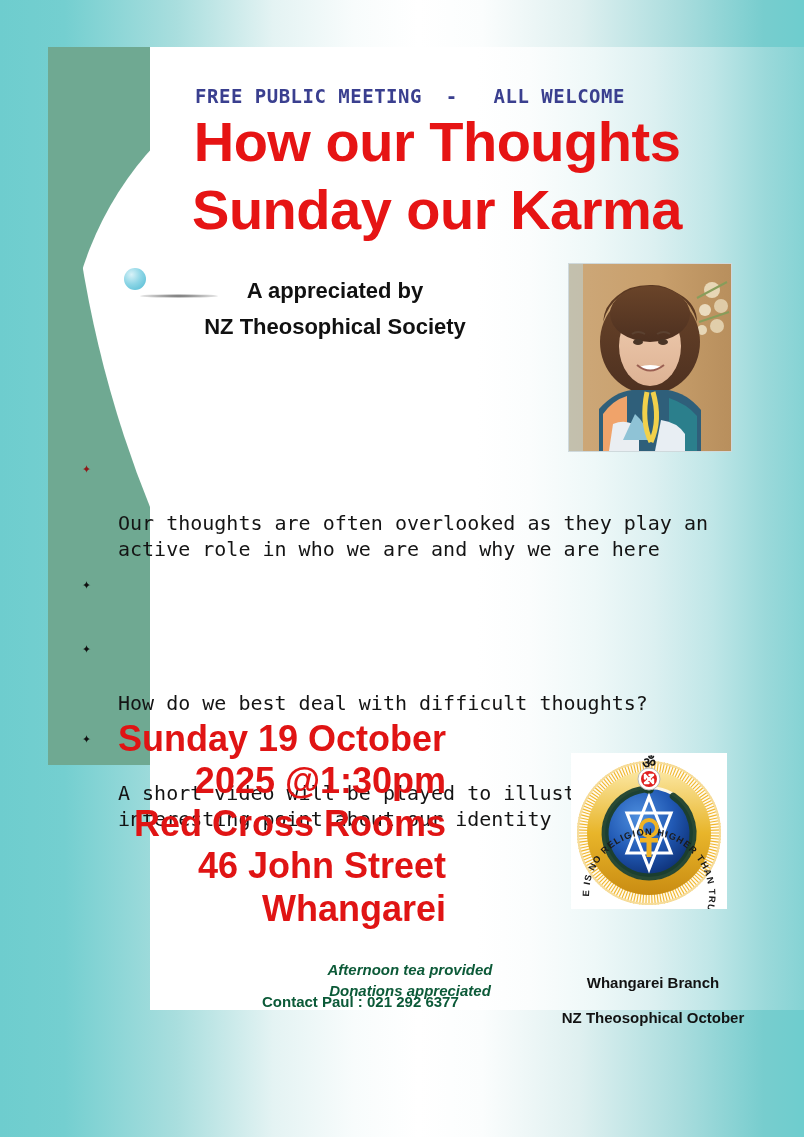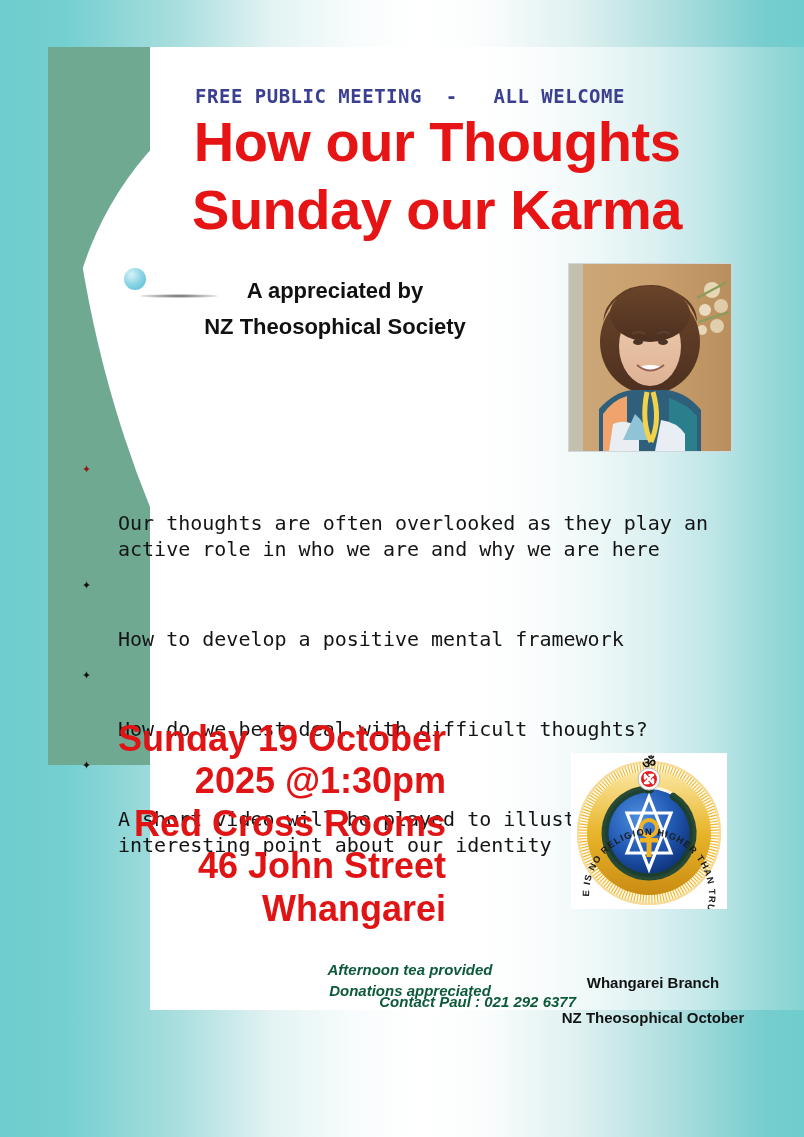--- a/index.html
+++ b/index.html
@@ -199,28 +199,27 @@
     text-align: center;
     color: #0c5a38;
     font-size: 15px;
     font-weight: bold;
     font-style: italic;
     line-height: 1.38;
     white-space: pre-line;
   }
   .contact-note {
     position: absolute;
-    left: 256px;
+    left: 262px;
     top: 993px;
     width: 320px;
-    text-align: right;
+    text-align: left;
     color: #0c5a38;
     font-size: 15px;
     font-weight: bold;
-    font-style: italic;
   }
 
   .branch {
     position: absolute;
     left: 528px;
     top: 966px;
     width: 250px;
     text-align: center;
     color: #121212;
     font-size: 15px;
@@ -305,21 +304,20 @@
     </div>
 
     <div class="bullets">
       <div class="bullet first">
         <span class="mark">✦</span>
         <span>Our thoughts are often overlooked as they play an
 active role in who we are and why we are here</span>
       </div>
       <div class="bullet">
         <span class="mark">✦</span>
-        <span>How to develop a positive mental framework</span>
       </div>
       <div class="bullet">
         <span class="mark">✦</span>
         <span>How do we best deal with difficult thoughts?</span>
       </div>
       <div class="bullet">
         <span class="mark">✦</span>
         <span>A short video will be played to illustrate an
 interesting point about our identity</span>
       </div>

